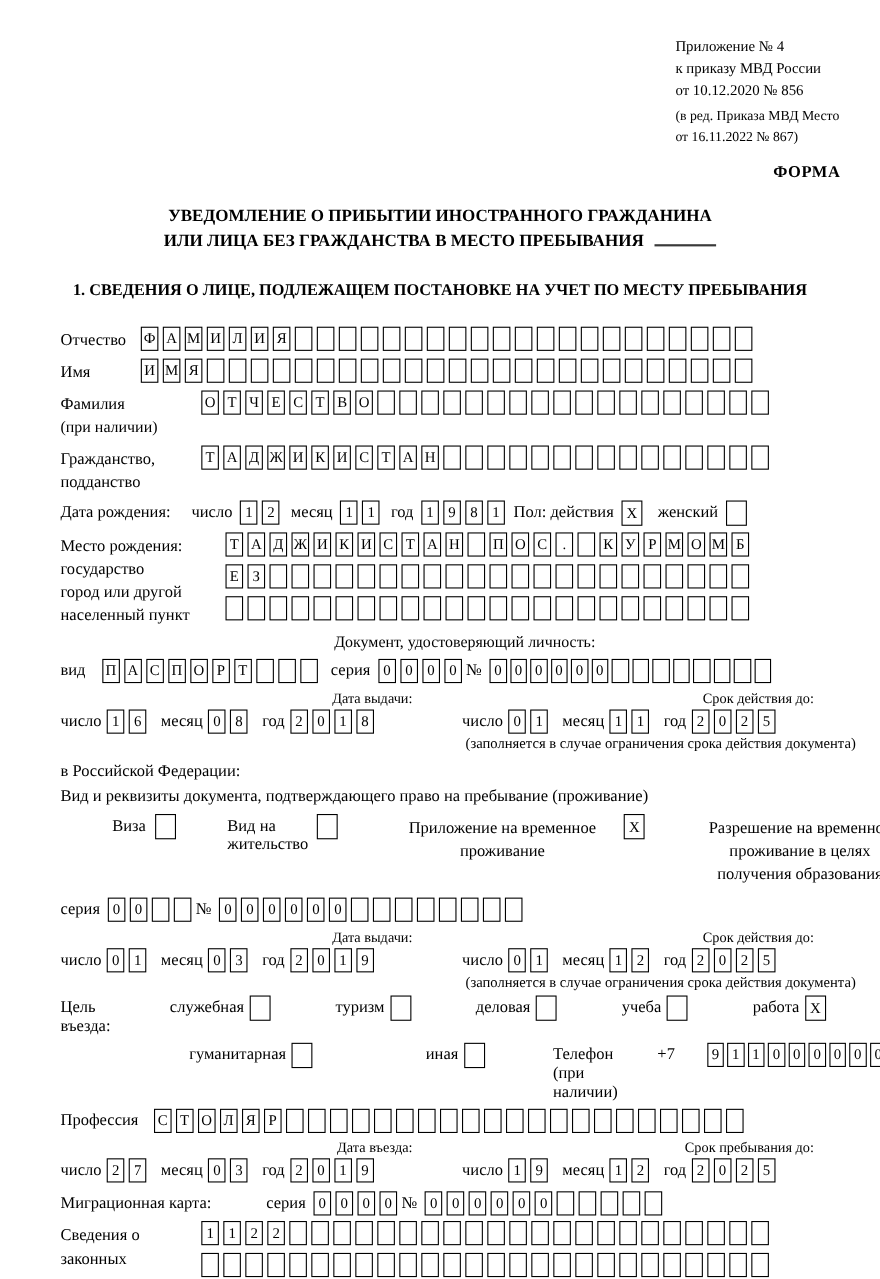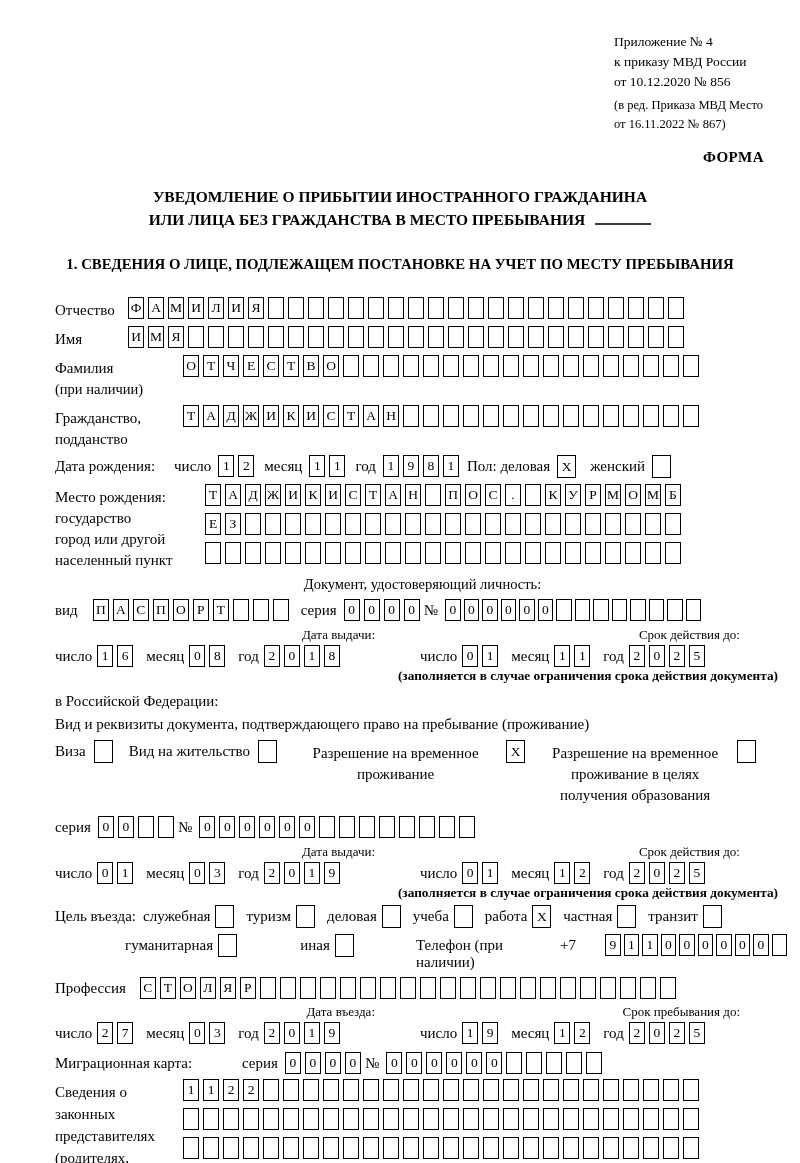--- a/index.html
+++ b/index.html
@@ -47,26 +47,26 @@
   .vid-row { display:flex; align-items:flex-start; margin-bottom:6px; }
   .gap8 { width:8px; } .gap10 { width:10px; } .gap16 { width:16px; } .gap30 { width:30px; }
 
   .date-pair { display:flex; margin-top:4px; }
   .dp-left { width:365px; }
   .dp-right { flex:1; }
   .dp-caption { text-align:right; font-size:13px; margin-bottom:2px; width:320px; }
   .dp-line { display:flex; align-items:flex-start; }
   .dp-line .inline-lab { margin-right:5px; }
   .dp-line .boxes { margin-right:9px; }
-  .note-right { text-align:right; font-size:13.3px; padding-right:12px; margin-top:1px; margin-bottom:4px;font-weight:bold; }
+  .note-right { text-align:right; font-size:13.3px; padding-right:12px; margin-top:1px; margin-bottom:4px; }
 
   .intro { line-height:23px; margin-top:6px; }
 
   .opt-row { display:flex; align-items:flex-start; margin-top:4px; margin-bottom:10px; }
-  .opt { display:flex; align-items:flex-start; }
+  .opt { display:flex; align-items:flex-start;margin-left:47px; }
   .opt-label { padding-top:3px; margin-right:8px; }
   .opt-label.center { text-align:center; line-height:21px; }
   .wrap200 { width:205px; }
   .wrap185 { width:188px; }
 
   .purpose-row { display:flex; align-items:flex-start; margin-bottom:6px; flex-wrap:nowrap; }
   .purpose-row .opt { margin-right:12px; }
   .purpose-row .opt-label { margin-right:5px; }
   .pl70 { padding-left:70px;gap:22px; }
 
@@ -255,21 +255,21 @@
           <span class="cell">1</span>
           <span class="cell">1</span>
         </span>
       <span class="inline-lab" style="margin-left:6px;">год</span>
       <span class="boxes">
           <span class="cell">1</span>
           <span class="cell">9</span>
           <span class="cell">8</span>
           <span class="cell">1</span>
         </span>
-      <span class="inline-lab" style="margin-left:4px;">Пол: деловая</span>
+      <span class="inline-lab" style="margin-left:4px;">Пол: действия</span>
       <span class="boxes cbx">
           <span class="cell">X</span>
         </span>
       <span class="inline-lab" style="margin-left:14px;">женский</span>
       <span class="boxes cbx">
           <span class="cell"></span>
         </span>
     </div>
 
     <div class="frow" style="margin-top:6px;">
@@ -467,21 +467,21 @@
       </span>
       <span class="gap16"></span>
       <span class="opt">
         <span class="opt-label">Вид на жительство</span>
         <span class="boxes cbx">
             <span class="cell"></span>
           </span>
       </span>
       <span class="gap16"></span>
       <span class="opt">
-        <span class="opt-label center wrap200">Разрешение на временное проживание</span>
+        <span class="opt-label center wrap200">Приложение на временное проживание</span>
         <span class="boxes cbx">
             <span class="cell">X</span>
           </span>
       </span>
       <span class="gap16"></span>
       <span class="opt">
         <span class="opt-label center wrap185">Разрешение на временное проживание в целях получения образования</span>
         <span class="boxes cbx">
             <span class="cell"></span>
           </span>

